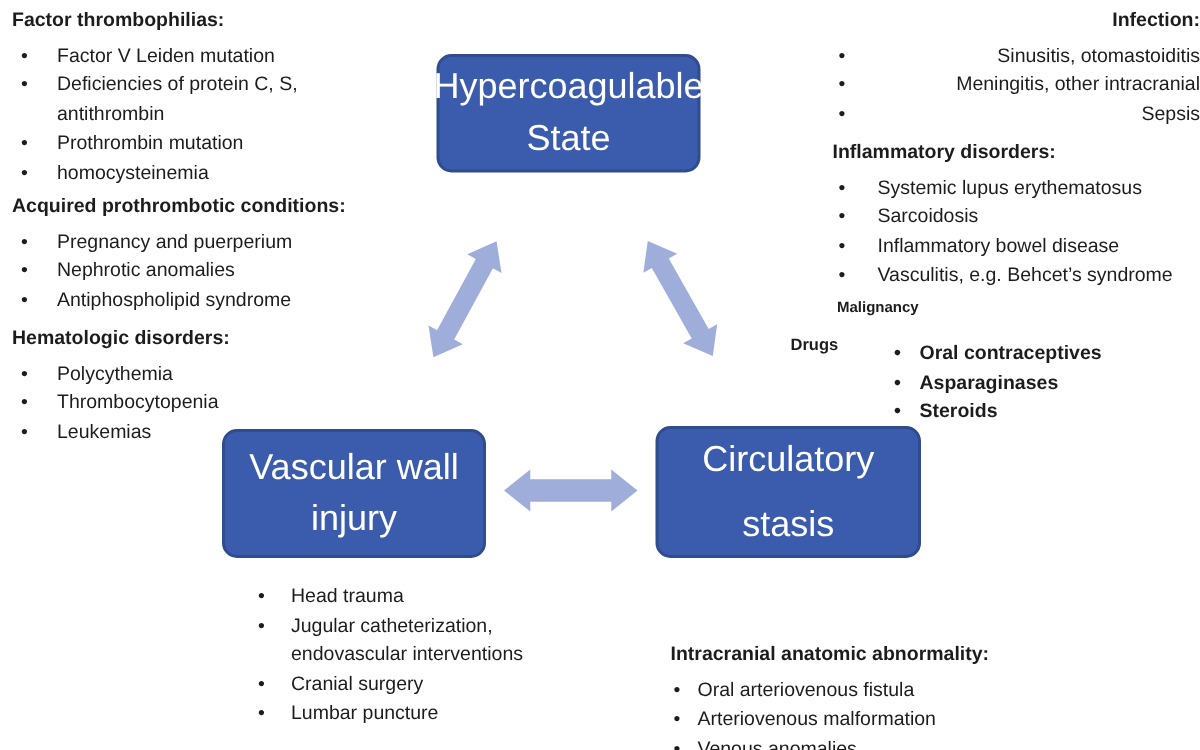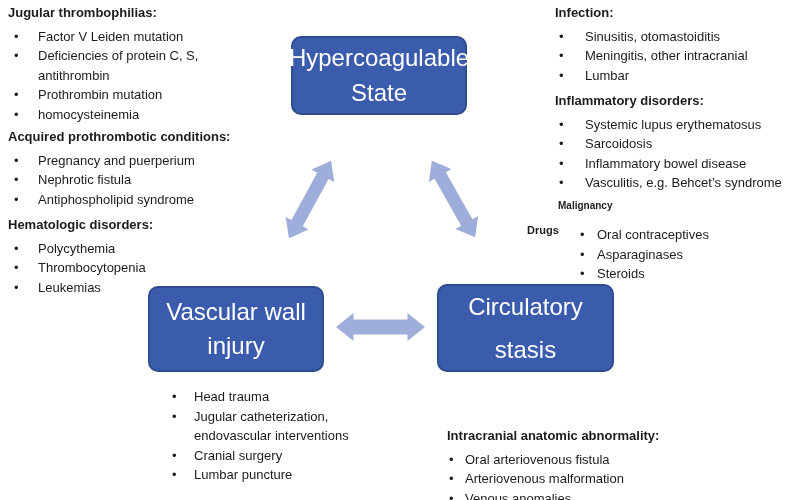--- a/index.html
+++ b/index.html
@@ -17,25 +17,25 @@
 
   .g-left li { padding-left:30px; }  .g-left li::before { left:6px; }
   .g-right li { padding-left:30px; } .g-right li::before { left:4px; }
   .g-trauma li { padding-left:29px; } .g-trauma li::before { left:7px; }
   .g-intra li { padding-left:18px; }  .g-intra li::before { left:2px; }
   .g-drugs li { padding-left:25px; }  .g-drugs li::before { left:8px; }
 
   #g-genetic { left:8px; top:3px; width:230px; }
   #g-acquired { left:8px; top:127px; width:290px; }
   #g-hematologic { left:8px; top:215px; width:220px; }
-  #g-infection { left:555px; top:3px; width:245px; }
+  #g-infection { left:555px; top:3px; width:245px;text-align:right; }
   #g-inflammatory { left:555px; top:91px; width:245px; }
   #lbl-malignancy { position:absolute; left:558px; top:200px; font-size:10px; font-weight:bold; }
   #lbl-drugs { position:absolute; left:527px; top:224px; font-size:11px; font-weight:bold; }
-  #g-drugs { left:572px; top:225px; width:185px; }
+  #g-drugs { left:588px; top:225px; width:185px;font-weight:bold; }
   #g-trauma { left:165px; top:387px; width:205px; }
   #g-intracranial { left:447px; top:387px; width:250px;margin-top:39px; }
 
   .node {
     position:absolute;
     background:var(--node-fill,#3b5cad);
     border:2px solid var(--node-border,#2f4c8f);
     border-radius:10px;
     color:var(--node-text,#fff);
     display:flex; align-items:center; justify-content:center;
@@ -46,57 +46,57 @@
   #node-vascular { left:148px; top:286px; width:172px; height:82px; }
   #node-stasis { left:437px; top:284px; width:173px; height:84px; line-height:1.8; }
 
   #arrow-layer { position:absolute; left:0; top:0; pointer-events:none; }
   #arrow-layer path { fill:var(--arrow,#9fadda); }
 </style>
 </head>
 <body>
 
 <div class="group g-left" id="g-genetic">
-  <div class="group-title">Jugular thrombophilias:</div>
+  <div class="group-title">Factor thrombophilias:</div>
   <ul>
 
   <li>Factor V Leiden mutation</li>
       <li>Deficiencies of protein C, S, antithrombin</li>
       <li>Prothrombin mutation</li>
       <li>homocysteinemia</li>
     </ul>
 </div>
 
 <div class="group g-left" id="g-acquired">
   <div class="group-title">Acquired prothrombotic conditions:</div>
   <ul>
 
   <li>Pregnancy and puerperium</li>
-      <li>Nephrotic fistula</li>
+      <li>Nephrotic anomalies</li>
       <li>Antiphospholipid syndrome</li>
     </ul>
 </div>
 
 <div class="group g-left" id="g-hematologic">
   <div class="group-title">Hematologic disorders:</div>
   <ul>
 
   <li>Polycythemia</li>
       <li>Thrombocytopenia</li>
       <li>Leukemias</li>
     </ul>
 </div>
 
 <div class="group g-right" id="g-infection">
   <div class="group-title">Infection:</div>
   <ul>
 
   <li>Sinusitis, otomastoiditis</li>
       <li>Meningitis, other intracranial</li>
-      <li>Lumbar</li>
+      <li>Sepsis</li>
     </ul>
 </div>
 
 <div class="group g-right" id="g-inflammatory">
   <div class="group-title">Inflammatory disorders:</div>
   <ul>
 
   <li>Systemic lupus erythematosus</li>
       <li>Sarcoidosis</li>
       <li>Inflammatory bowel disease</li>

